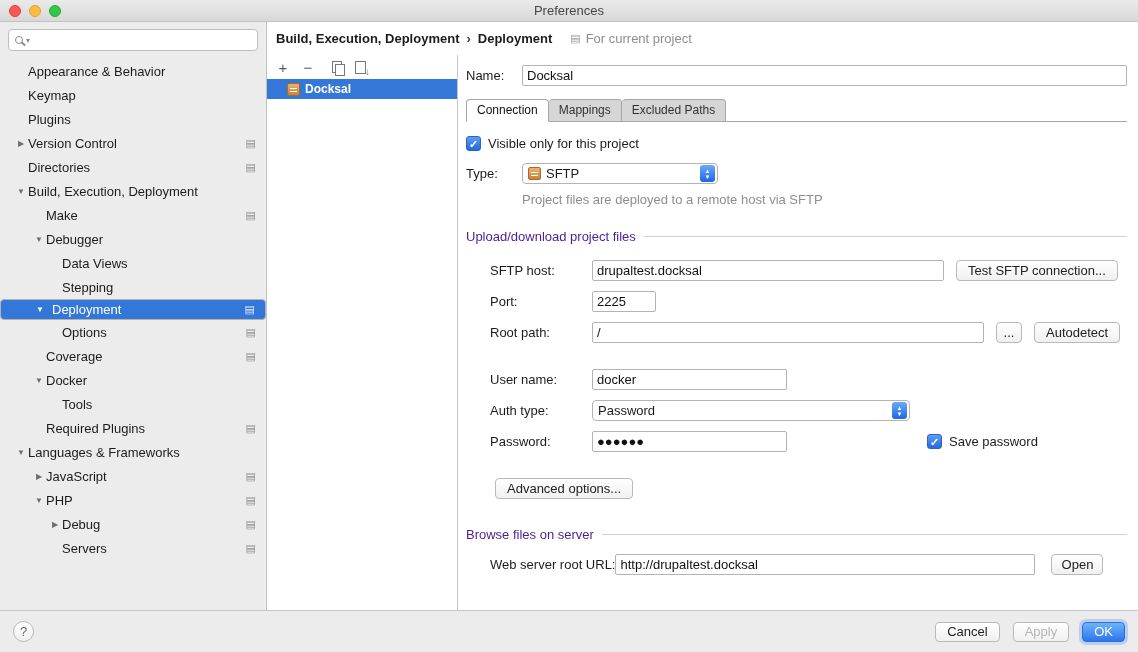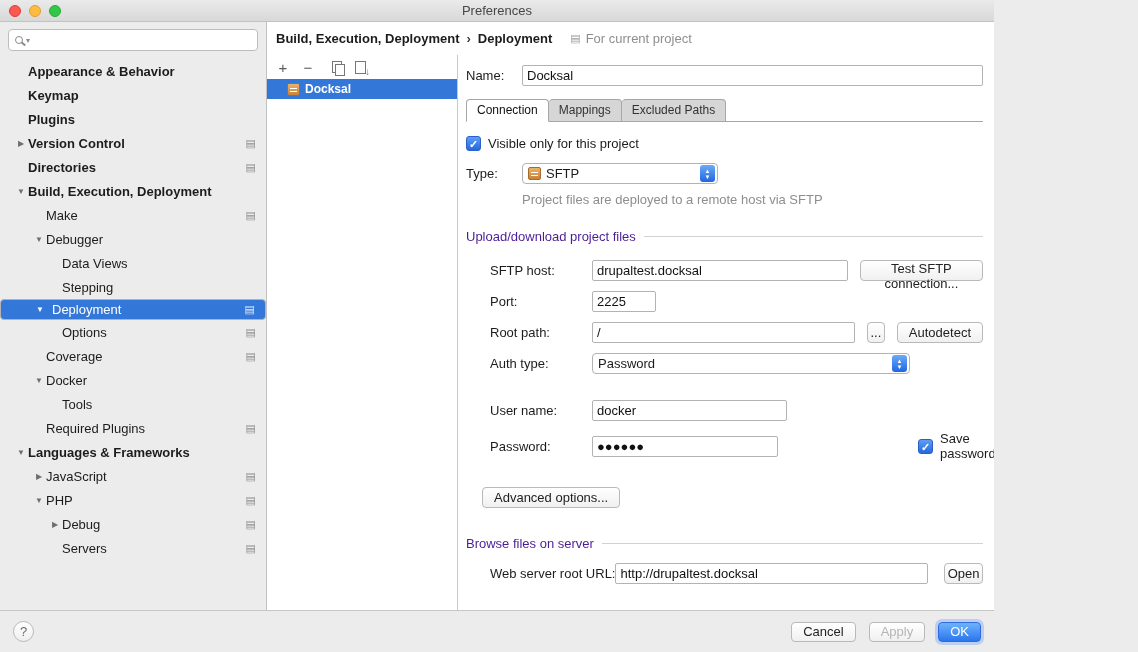--- a/index.html
+++ b/index.html
@@ -1,18 +1,18 @@
 <!DOCTYPE html>
 <html><head>
 <meta charset="utf-8">
 <style>
   *{box-sizing:border-box;margin:0;padding:0}
   html,body{margin:0;width:1138px;height:652px}
   body{font-family:"Liberation Sans",sans-serif;font-size:13px;color:#1c1c1c;background:#ececec}
-  .window{position:relative;width:994px;height:652px;display:flex;flex-direction:column;overflow:hidden;background:#ececec}
+  .window{position:relative;width:1138px;height:652px;display:flex;flex-direction:column;overflow:hidden;background:#ececec}
 
   
   .titlebar{flex:0 0 22px;height:22px;background:linear-gradient(#eaeaea,#d8d8d8);border-bottom:1px solid #c2c2c2;position:relative;display:flex;align-items:center;justify-content:center}
   .traffic{position:absolute;left:9px;top:5px;display:flex;gap:8px}
   .tl{width:12px;height:12px;border-radius:50%;display:inline-block}
   .tl.red{background:#fc5753;border:1px solid #df3e38}
   .tl.yellow{background:#fdbc40;border:1px solid #de9f34}
   .tl.green{background:#33c748;border:1px solid #27aa35}
   .title{font-size:13px;color:#474747}
 
@@ -27,21 +27,21 @@
   .mag-caret::after{content:'▾'}
   .sinput{border:none;outline:none;flex:1;height:18px;font:12px "Liberation Sans",sans-serif;background:transparent}
   .tree{flex:1;overflow:hidden;padding-top:2px}
   .trow{height:24px;display:flex;align-items:center;cursor:default;white-space:nowrap}
   .trow .gut{width:14px;flex:0 0 14px;text-align:center;font-size:8px;color:#6f6f6f}
   .gut.exp::before{content:'▼'}
   .gut.col::before{content:'▶'}
   .trow.l0{padding-left:14px}
   .trow.l1{padding-left:32px}
   .trow.l2{padding-left:48px}
-  .trow.cat .lab{font-weight:bold}
+  .trow.cat .lab{font-weight:normal}
   .trow .pic{margin-left:auto;margin-right:10px;color:#8f8f8f;font-size:11px;line-height:11px}
   .trow.sel{background:#3377d8;color:#fff}
   .trow.sel .gut{color:#fff}
   .trow.sel .pic{color:#dce8ff}
 
   
   .content{flex:1;display:flex;flex-direction:column;background:#fff;min-width:0}
   .crumbs{flex:0 0 33px;height:33px;display:flex;align-items:center;padding-left:9px;background:#fff}
   .crumb{font-weight:bold}
   .csep{margin:0 7px;color:#3c3c3c;font-weight:bold}
@@ -67,21 +67,21 @@
   
   .formpanel{flex:1;padding:10px 11px 0 8px;overflow:hidden;background:#fff}
   .frow{display:flex;align-items:center}
   .lblS{flex:0 0 56px}
   .flbl{display:inline-block;min-width:102px;margin-left:24px;flex:0 0 auto}
   input.txt{height:21px;border:1px solid #b3b3b3;border-radius:2px;padding:0 4px;font:13px "Liberation Sans",sans-serif;background:#fff;color:#111}
   .grow{flex:1;margin-right:0}
   .w352{width:352px}.w64{width:64px}.w392{width:392px}.w195{width:195px}.w420{width:420px}
   .mt10{margin-top:10px}.mt12{margin-top:12px}.mt14{margin-top:14px}.mt16{margin-top:16px}
   .mt22{margin-top:22px}.mt26{margin-top:26px}.mt44{margin-top:28px}.mt8{margin-top:8px}
-  .ml12{margin-left:12px}.ml16{margin-left:16px}.ml24{margin-left:16px}.ml140{margin-left:140px}
+  .ml12{margin-left:12px}.ml16{margin-left:16px}.ml24{margin-left:29px}.ml140{margin-left:140px}
 
   .tabs{margin-top:13px;display:flex;border-bottom:1px solid #a6a6a6;padding-left:0}
   .tab{padding:3px 10px 4px;border:1px solid #a6a6a6;border-bottom:1px solid #a6a6a6;margin-bottom:-1px;background:#d6d6d6;font-size:12px;color:#333;border-radius:4px 4px 0 0;cursor:pointer}
   .tab + .tab{border-left:none}
   .tab.active{background:#fff;border-bottom-color:#fff;color:#111}
 
   .chkrow{display:flex;align-items:center;gap:7px}
   .cb{width:15px;height:15px;border-radius:3px;border:1px solid #b3b3b3;background:#fff;flex:0 0 15px;text-align:center;line-height:14px}
   .cb.checked{background:linear-gradient(#5c9ef5,#2668dd);border-color:#2b5fc9;color:#fff;font-size:11px;font-weight:bold}
   .cb.checked::after{content:'✓'}
@@ -302,31 +302,31 @@
             <input class="txt w64" value="2225" style="">
           </div>
 
           <div class="frow mt10">
             <label class="flbl">Root path:</label>
             <input class="txt w392" value="/" style="">
             <button class="btn w26 ml12">...</button>
             <button class="btn ml12">Autodetect</button>
           </div>
 
+          <div class="frow mt26">
+            <label class="flbl">User name:</label>
+            <input class="txt w195" value="docker" style="">
+          </div>
+
           <div class="frow mt10">
             <label class="flbl">Auth type:</label>
             <div class="sel selw318">
               <span>Password</span>
               <span class="stp"></span>
             </div>
-          </div>
-
-          <div class="frow mt26">
-            <label class="flbl">User name:</label>
-            <input class="txt w195" value="docker" style="">
           </div>
 
           <div class="frow mt10">
             <label class="flbl">Password:</label>
             <input class="txt w195" value="●●●●●●" style="">
             <span class="chkrow ml140">
               <span class="cb checked"></span>
               <label>Save password</label>
             </span>
           </div>

